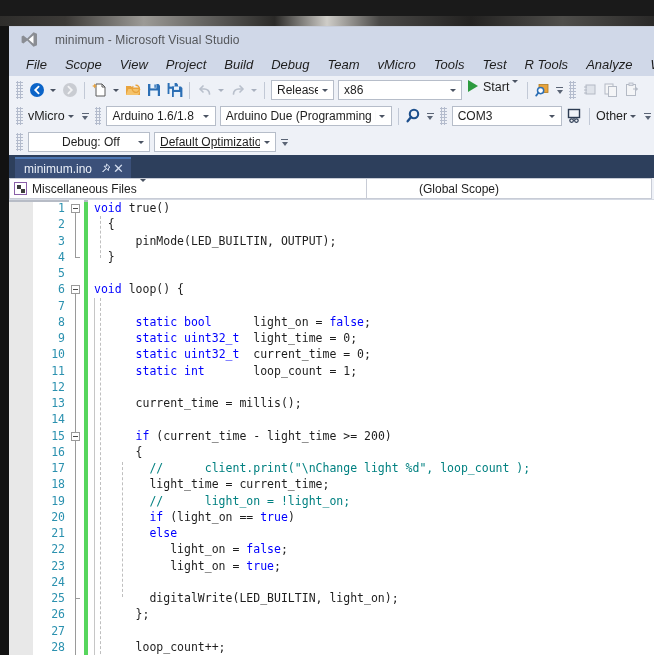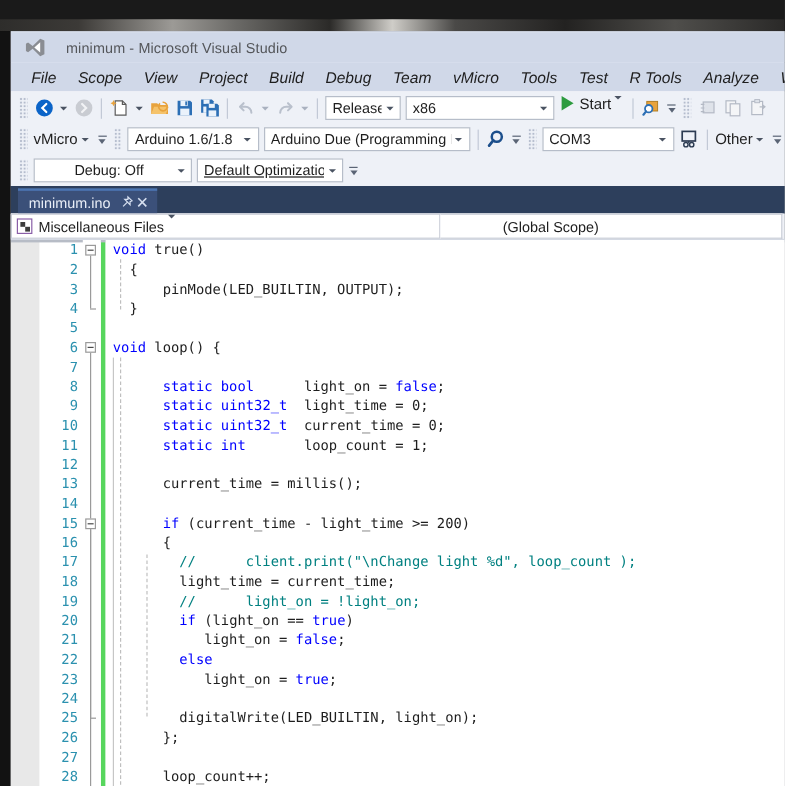--- a/index.html
+++ b/index.html
@@ -105,21 +105,21 @@
   }
   .combo .cv { flex: 1; overflow: hidden; white-space: nowrap; }
   .combo .cbtn {
     width: 13px; display:flex; align-items:center; justify-content:center;
   }
   .c-release { width: 63px; }
   .c-platform { width: 124px; justify-content: center; }
   .c-ide { width: 111px; }
   .c-board { width: 175px; }
   .c-port { width: 112px; }
-  .c-debug { width: 132px; padding-left: 33px; }
+  .c-debug { width: 122px; padding-left: 33px; }
   .c-opt { width: 122px; text-decoration: underline; }
 
   .start-btn {
     display:flex; align-items:flex-start; height:21px; padding:0 2px 0 4px;
     cursor: default;
   }
   .play-tri {
     width:0;height:0;
     border-top:6px solid transparent; border-bottom:6px solid transparent;
     border-left:10px solid #2d9b3f;
@@ -614,22 +614,22 @@
             <div class="code-row"><span class="num">      </span><span class="kw">static int</span><span class="num">       loop_count = 1;</span></div>
             <div class="code-row"> </div>
             <div class="code-row"><span class="num">      current_time = millis();</span></div>
             <div class="code-row"> </div>
             <div class="code-row"><span class="num">      </span><span class="kw">if</span><span class="num"> (current_time - light_time &gt;= 200)</span></div>
             <div class="code-row"><span class="num">      {</span></div>
             <div class="code-row"><span class="cmt">        //      client.print("\nChange light %d", loop_count );</span></div>
             <div class="code-row"><span class="num">        light_time = current_time;</span></div>
             <div class="code-row"><span class="cmt">        //      light_on = !light_on;</span></div>
             <div class="code-row"><span class="num">        </span><span class="kw">if</span><span class="num"> (light_on == </span><span class="kw">true</span><span class="num">)</span></div>
+            <div class="code-row"><span class="num">        </span><span class="kw">else</span></div>
             <div class="code-row"><span class="num">           light_on = </span><span class="kw">false</span><span class="num">;</span></div>
-            <div class="code-row"><span class="num">        </span><span class="kw">else</span></div>
             <div class="code-row"><span class="num">           light_on = </span><span class="kw">true</span><span class="num">;</span></div>
             <div class="code-row"> </div>
             <div class="code-row"><span class="num">        digitalWrite(LED_BUILTIN, light_on);</span></div>
             <div class="code-row"><span class="num">      };</span></div>
             <div class="code-row"> </div>
             <div class="code-row"><span class="num">      loop_count++;</span></div>
             <div class="code-row"><span class="num">  }</span></div>
           </div>
 
       </div>

